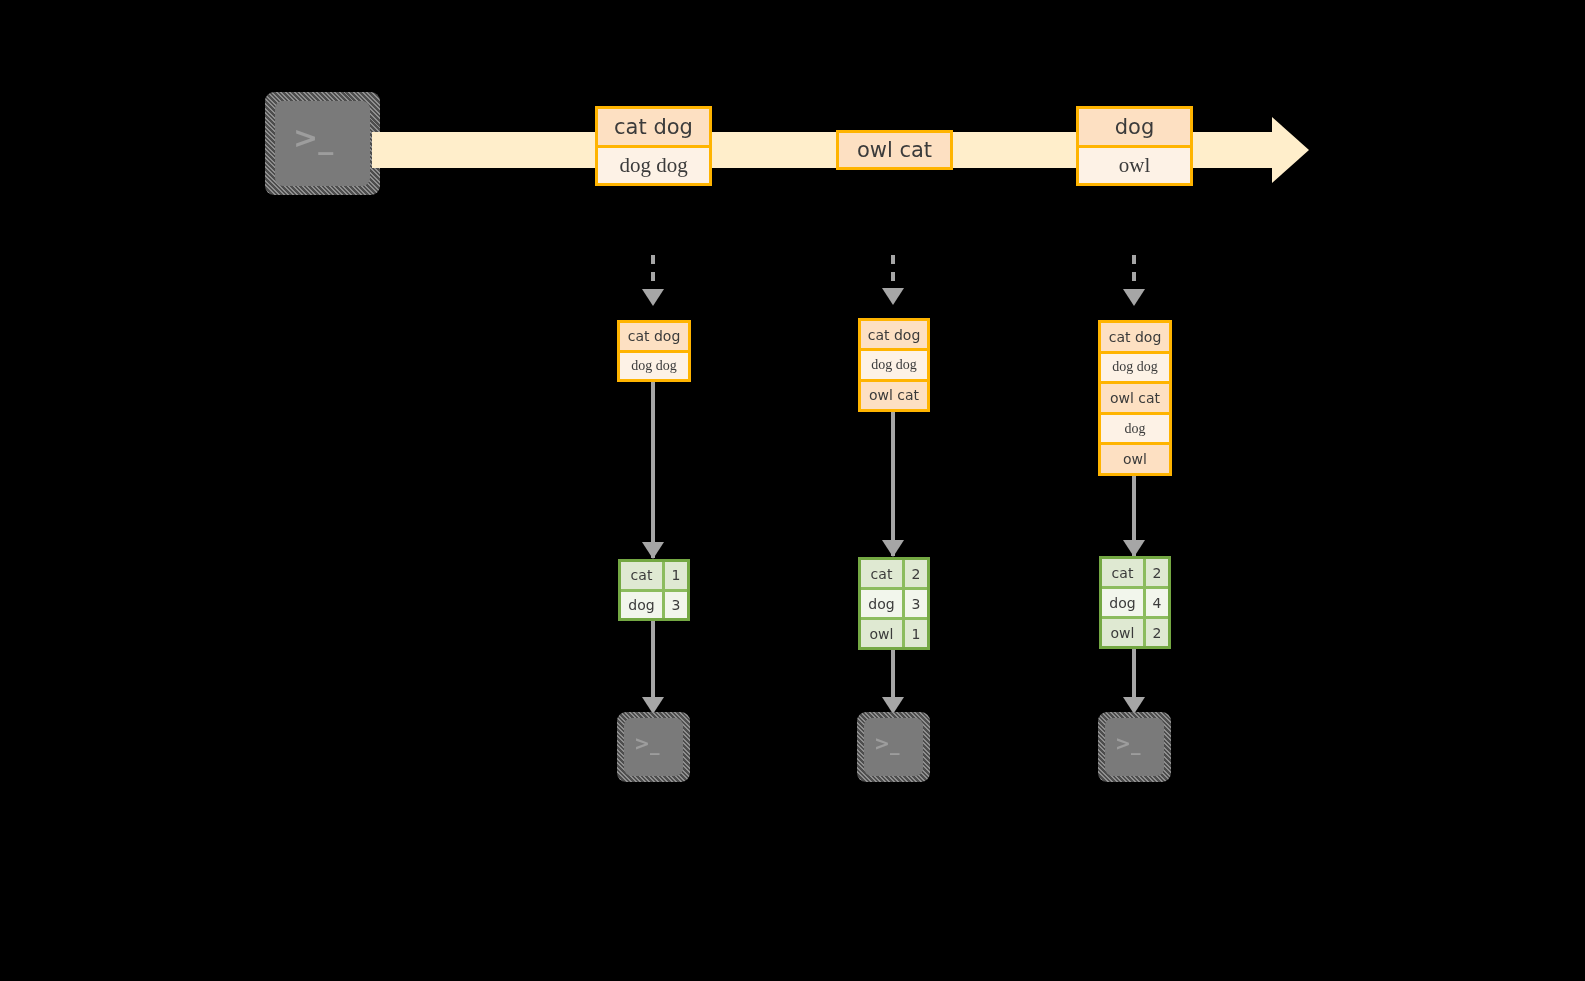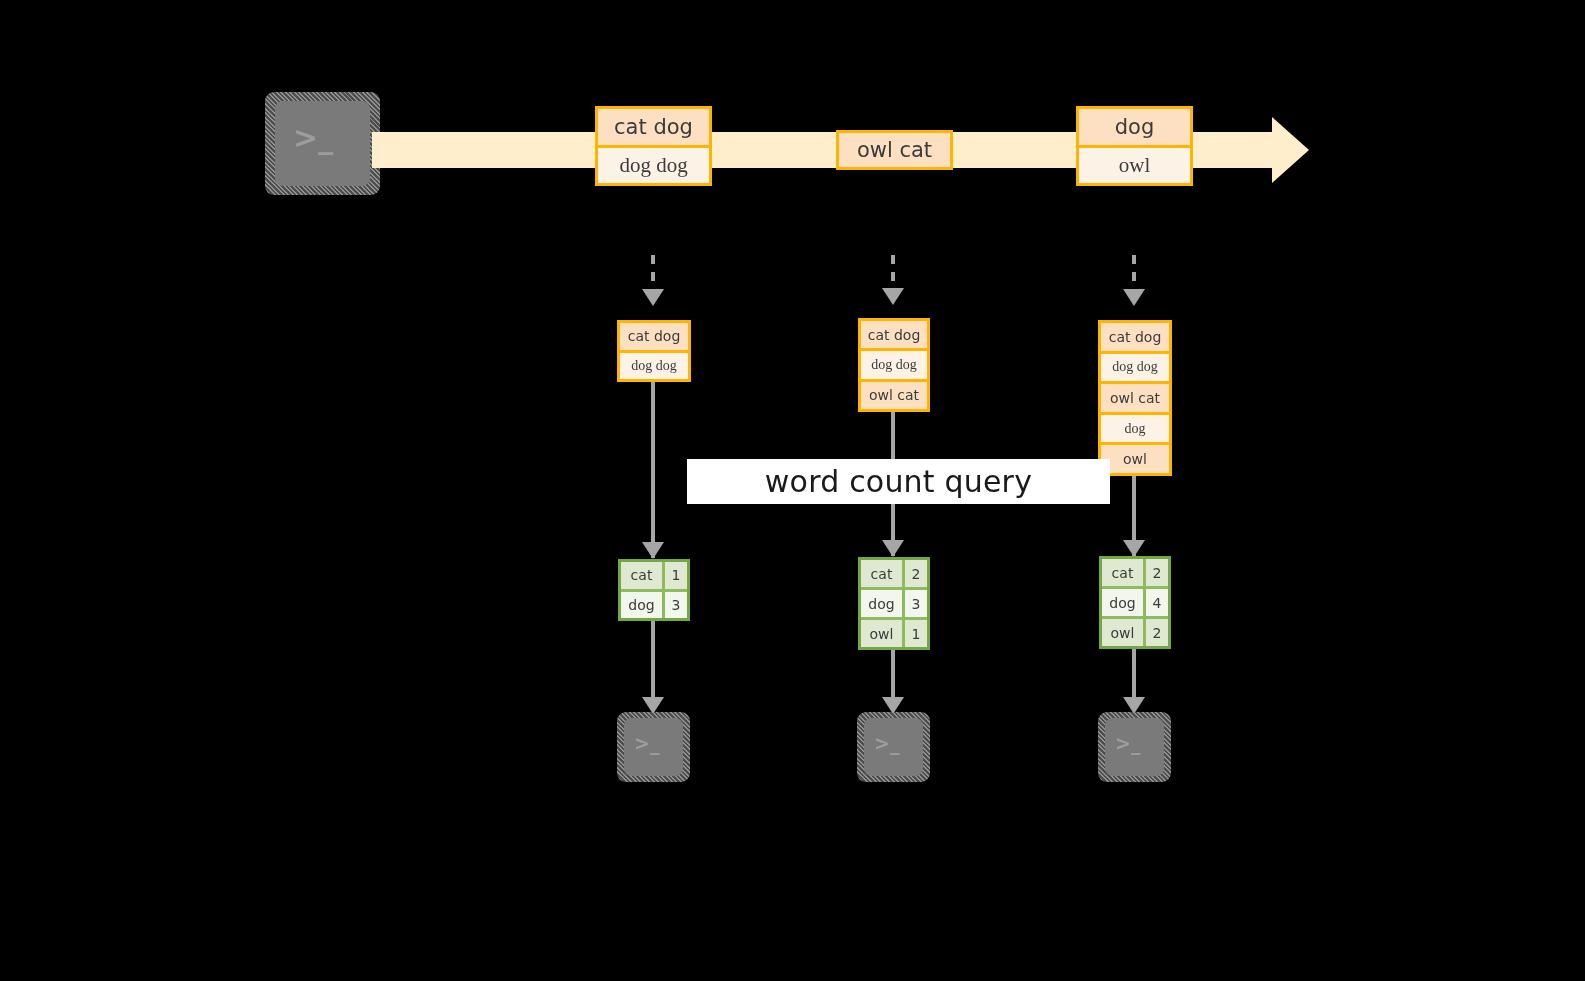--- a/index.html
+++ b/index.html
@@ -273,17 +273,14 @@
 
   <div class="vline" style="left:1132px; top:649px; height:54px;"></div>
   <div class="vhead" style="left:1123px; top:697px;"></div>
 
   <div class="term" style="left:1098px; top:712px; width:73px; height:70px;">
     <div class="hatch"></div>
     <div class="inner" style="left:7px; top:6px; right:7px; bottom:6px;"></div>
     <div class="glyph" style="left:17px; top:22px; font-size:19px;">&gt;_</div>
   </div>
 
-  <div class="label-band" style="left:687px; top:459px; width:423px; height:45px;">
-    <div class="txt" style="font-size:30px;">word count query</div>
-  </div>
 
 </div>
 
 </body></html>

